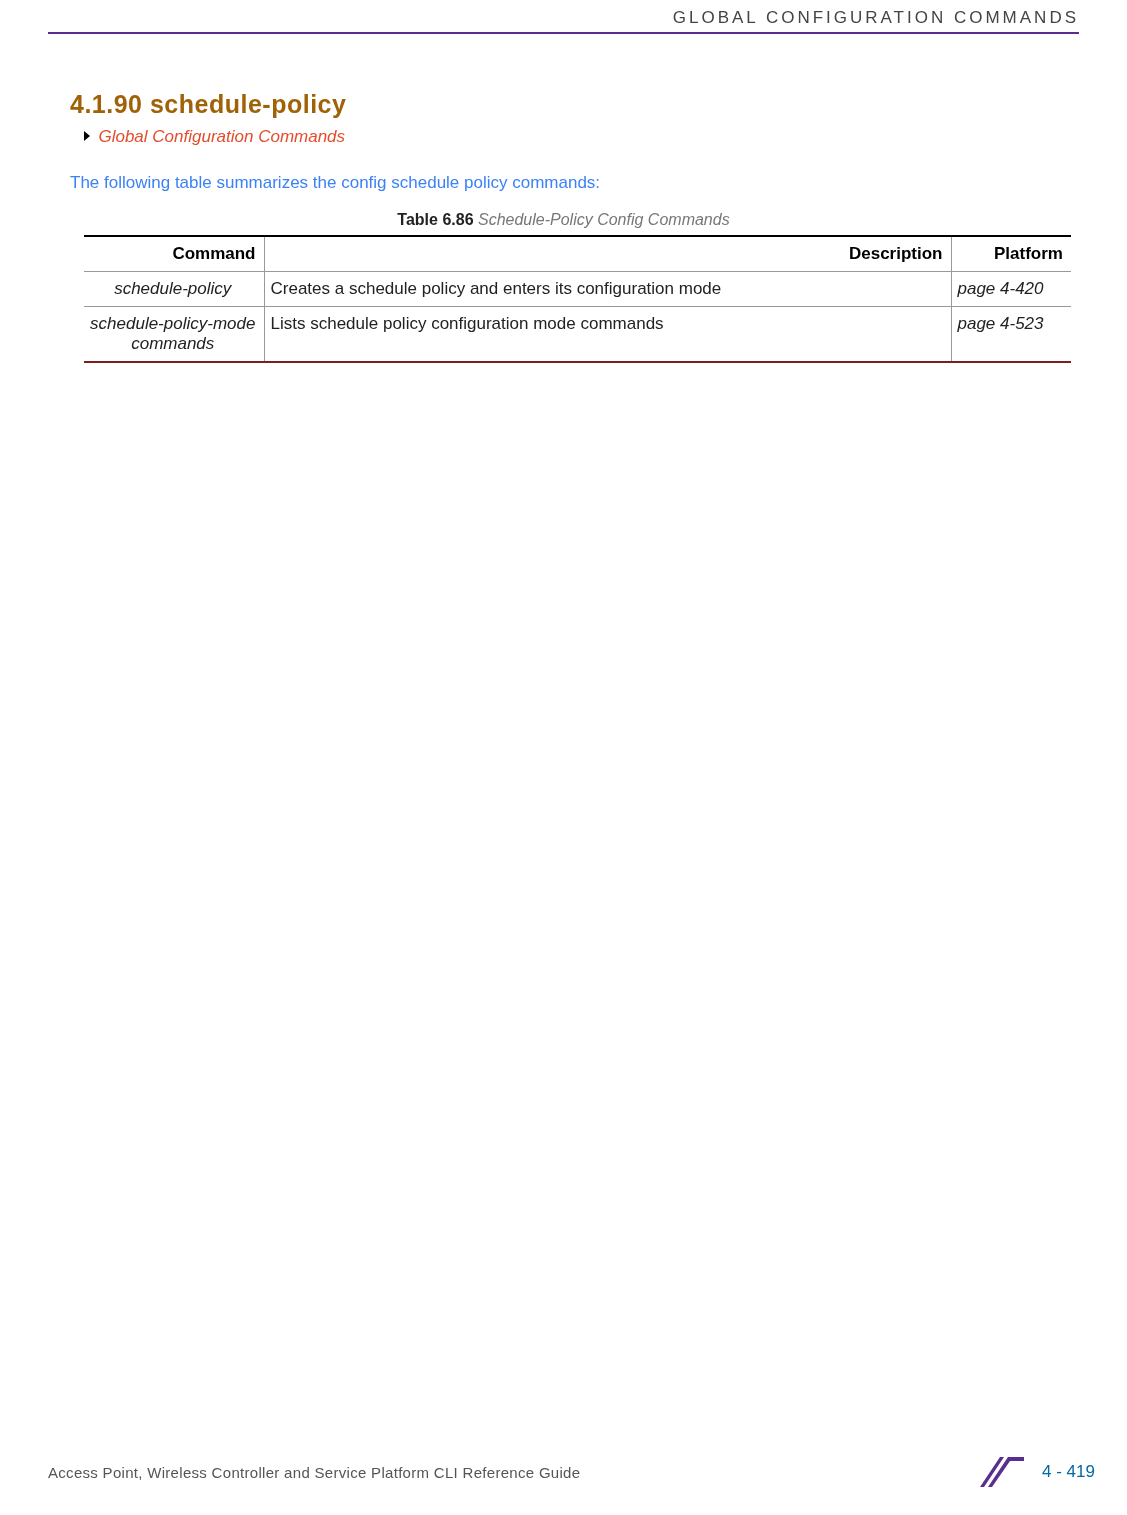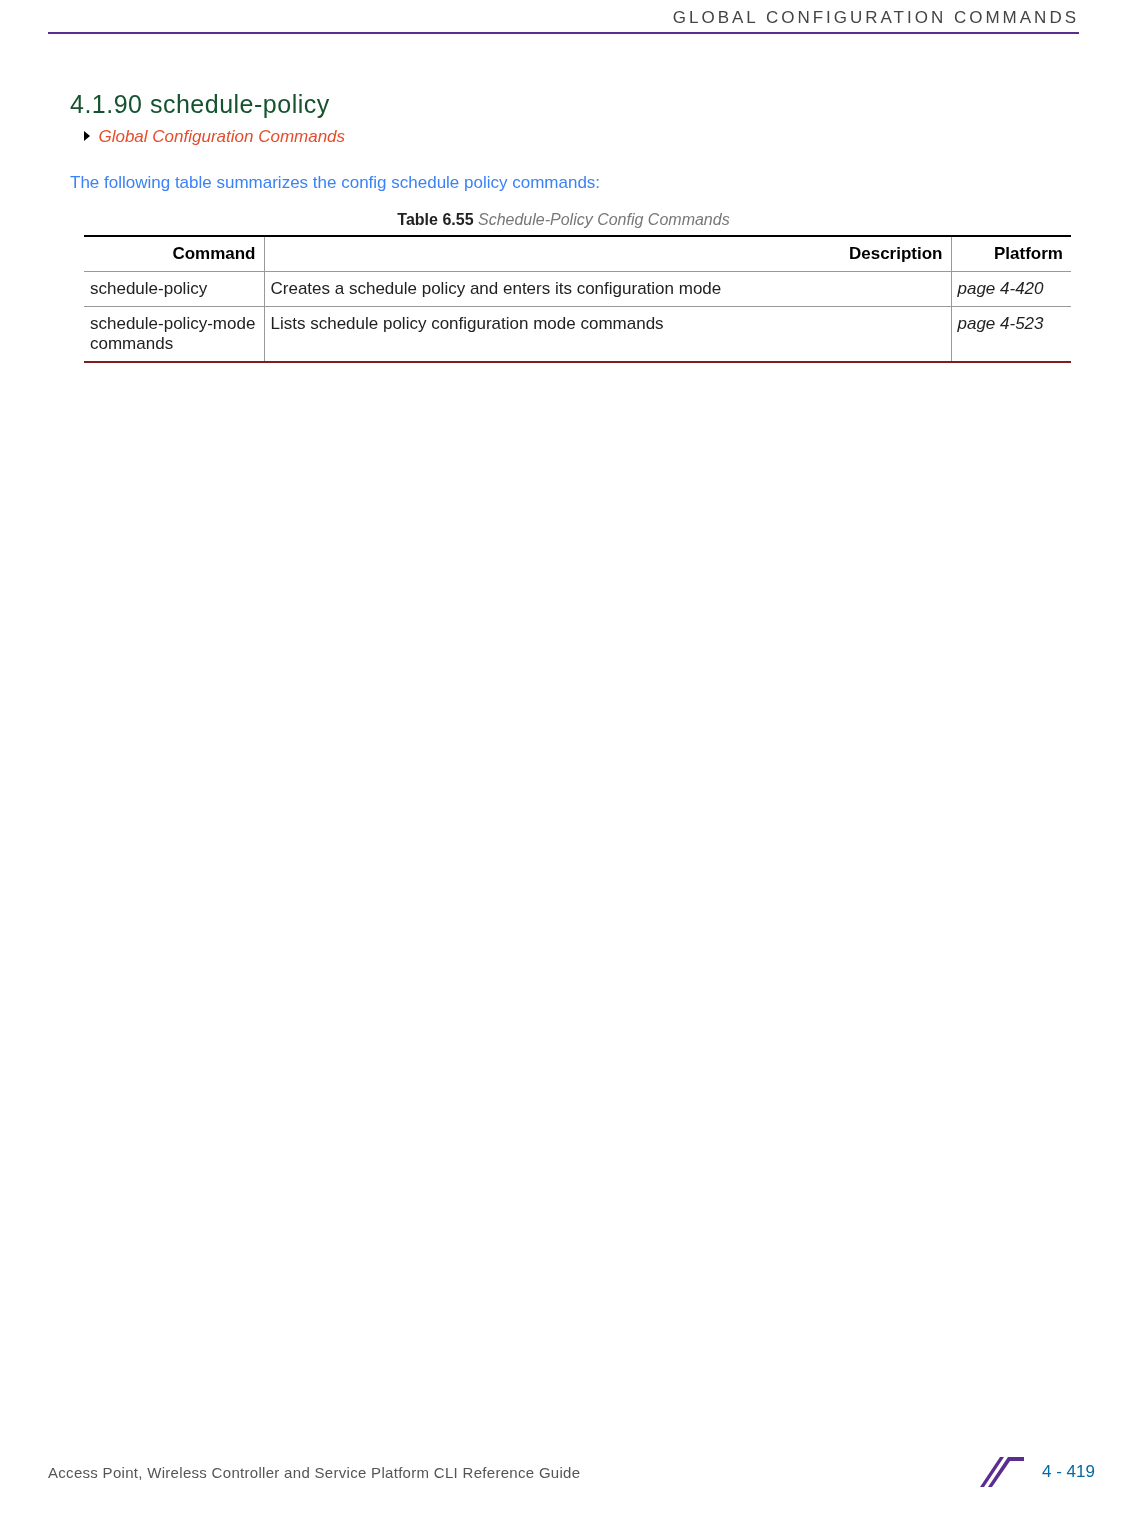--- a/index.html
+++ b/index.html
@@ -25,23 +25,23 @@
     }
     .header-rule {
       margin: 0 48px 0 48px;
       border: none;
       border-top: 2px solid #5b2d8e;
     }
     .content {
       padding: 56px 70px 0 70px;
     }
     .section-heading {
-      color: #14532d;
+      color: #a16207;
       font-size: 25px;
-      font-weight: normal;
+      font-weight: bold;
       letter-spacing: 0.5px;
     }
     .breadcrumb {
       margin-top: 8px;
       margin-left: 14px;
     }
     .breadcrumb-caret {
       display: inline-block;
       width: 0;
       height: 0;
@@ -112,20 +112,22 @@
       border-bottom: 2px solid #7f1d1d;
     }
     .cmd-table td:first-child {
       border-left: none;
     }
     .cmd-table td:last-child {
       border-right: none;
     }
     .cmd-cell {
       color: #e44c2b;
+      font-style: italic;
+      text-align: center;
     }
     .ref-cell {
       color: #e44c2b;
       font-style: italic;
     }
     .col-command { width: 180px; }
     .col-desc { width: auto; }
     .col-ref { width: 120px; }
     .footer {
       position: absolute;
@@ -172,21 +174,21 @@
   <h2 class="section-heading">4.1.90 schedule-policy</h2>
 
   <div class="breadcrumb">
     <span class="breadcrumb-caret"></span>
     <a href="#" class="breadcrumb-link">Global Configuration Commands</a>
   </div>
 
   <p class="intro-text">The following table summarizes the config schedule policy commands:</p>
 
   <div class="table-caption">
-    <span class="caption-bold">Table 6.55</span>
+    <span class="caption-bold">Table 6.86</span>
     <span> </span>
     <span class="caption-italic">Schedule-Policy Config Commands</span>
   </div>
 
   <table class="cmd-table">
     <thead>
       <tr>
         <th class="col-command">Command</th>
         <th class="col-desc">Description</th>
         <th class="col-ref">Platform</th>

